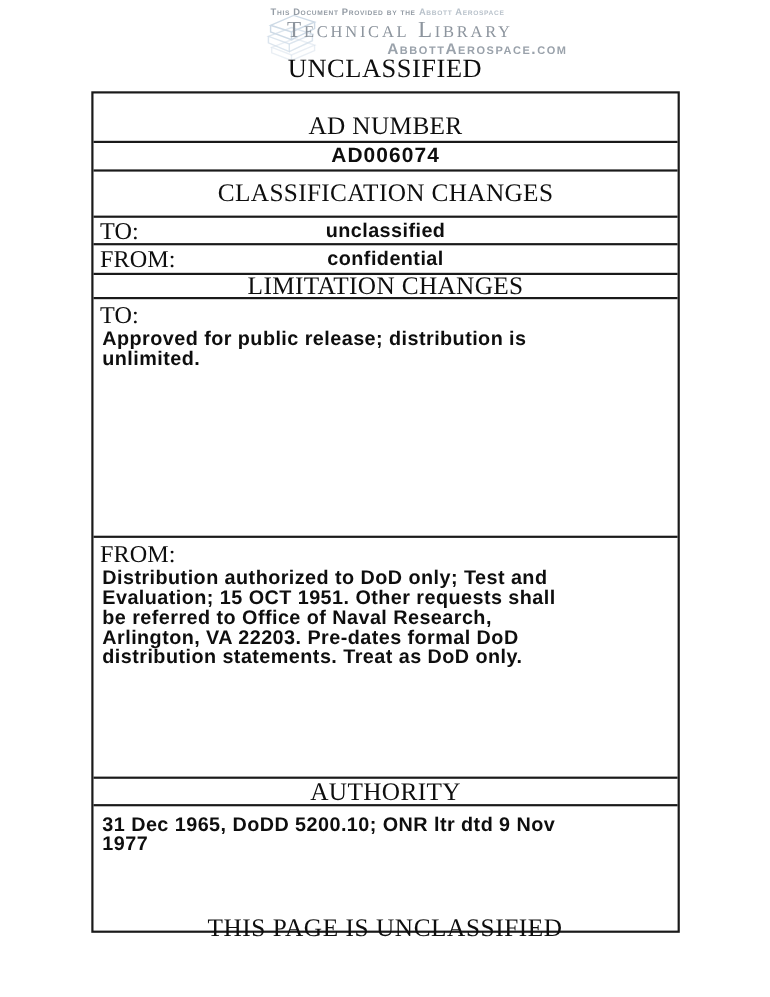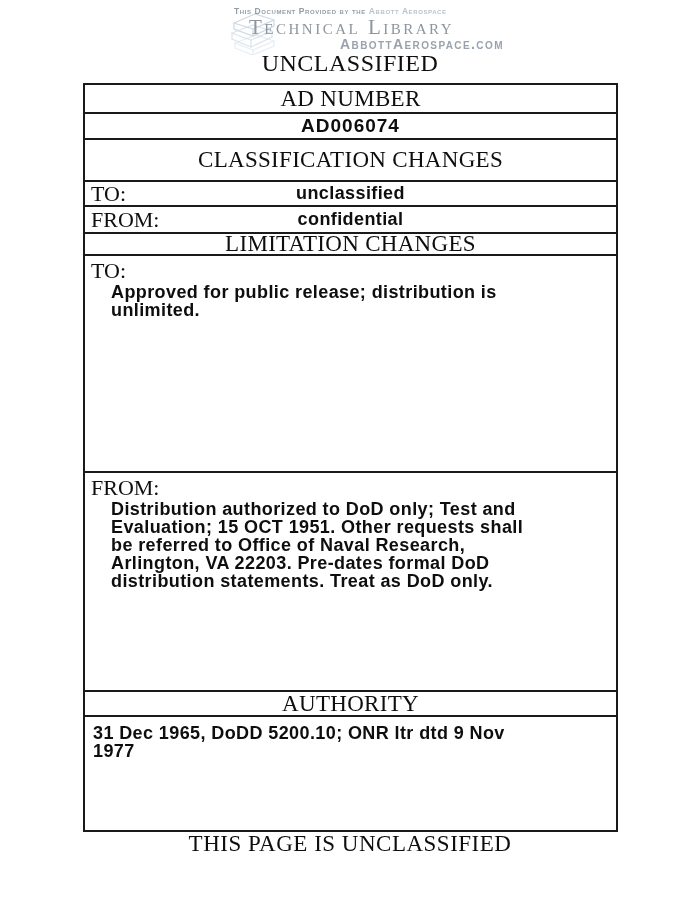--- a/index.html
+++ b/index.html
@@ -5,21 +5,21 @@
   html,body{margin:0;padding:0;}
   body{
     width:700px;height:906px;
     background:#ffffff;
     position:relative;
     font-family:"Liberation Serif","DejaVu Serif",serif;
     color:#0e0e0e;
     overflow:hidden;
   }
   
-  .provider{position:absolute;top:5px;left:228px;width:290px;height:48px;}
+  .provider{position:absolute;top:5px;left:240px;width:290px;height:48px;}
   .provider .logo{position:absolute;left:0;top:4px;width:50px;height:46px;opacity:.9;}
   .provider .line1{
     position:absolute;left:6px;top:1px;width:284px;
     font-family:"Liberation Sans","DejaVu Sans",sans-serif;
     font-variant:small-caps;font-weight:700;
     font-size:8.5px;letter-spacing:.6px;white-space:nowrap;
     color:#949ca5;
   }
   .provider .line1 .brand{color:#b9c2cb;}
   .provider .line2{
@@ -45,39 +45,39 @@
     position:absolute;top:831px;left:0;width:700px;
     text-align:center;font-size:23px;letter-spacing:.5px;
   }
   
   .doc-table{
     position:absolute;left:83px;top:83px;width:535px;
     border:2px solid #1a1a1a;box-sizing:border-box;
     background:#fff;
   }
   .row{box-sizing:border-box;border-top:2px solid #1a1a1a;position:relative;}
-  .row.first{border-top:none;}
+  .row.first{border-top:none;margin-top:16px;}
   .row.header{display:flex;align-items:center;justify-content:center;
     font-size:23px;letter-spacing:.3px;}
   .mono{
     font-family:Liberation Sans, sans-serif;
     font-weight:700;font-size:18px;letter-spacing:.4px;
   }
   .row.value{display:flex;align-items:center;justify-content:center;}
   .row.value .val{font-size:19px;letter-spacing:1px;}
   .row.kv{display:flex;align-items:center;}
   .row.kv .lbl{
     position:absolute;left:6px;top:50%;transform:translateY(-50%);
     font-size:22px;
   }
   .row.kv .val{flex:1;text-align:center;font-size:18px;}
   .row.bigcell{padding:2px 8px 0 6px;}
   .row.bigcell .lbl{font-size:22px;line-height:25px;display:block;}
   .row.bigcell .stmt{
-    display:block;white-space:pre-line;line-height:18px;margin-left:20px;
+    display:block;white-space:pre-line;line-height:18px;margin-left:2px;
   }
   .row.textcell{padding:7px 8px 0 8px;}
   .row.textcell .stmt{display:block;white-space:pre-line;line-height:18px;}
   
   .h-adnum{height:27px;}
   .h-adval{height:26px;}
   .h-class{height:42px;}
   .h-to{height:25px;}
   .h-from{height:27px;}
   .h-lim{height:22px;}

